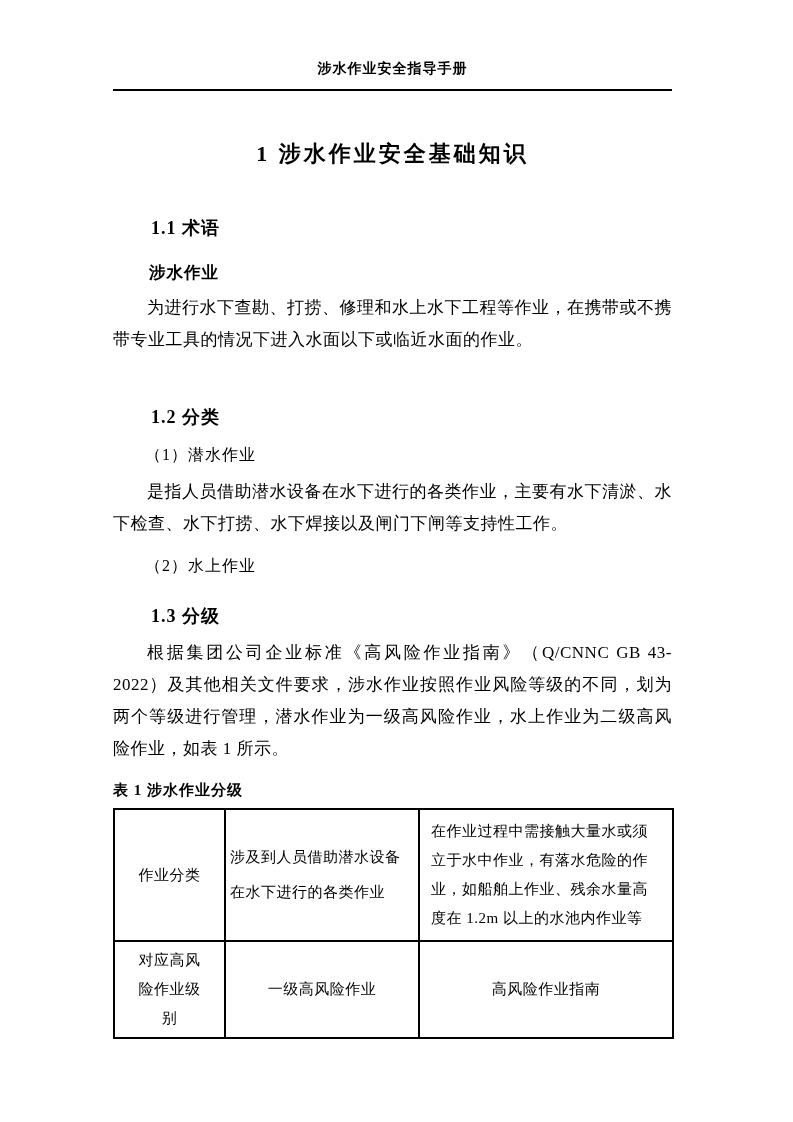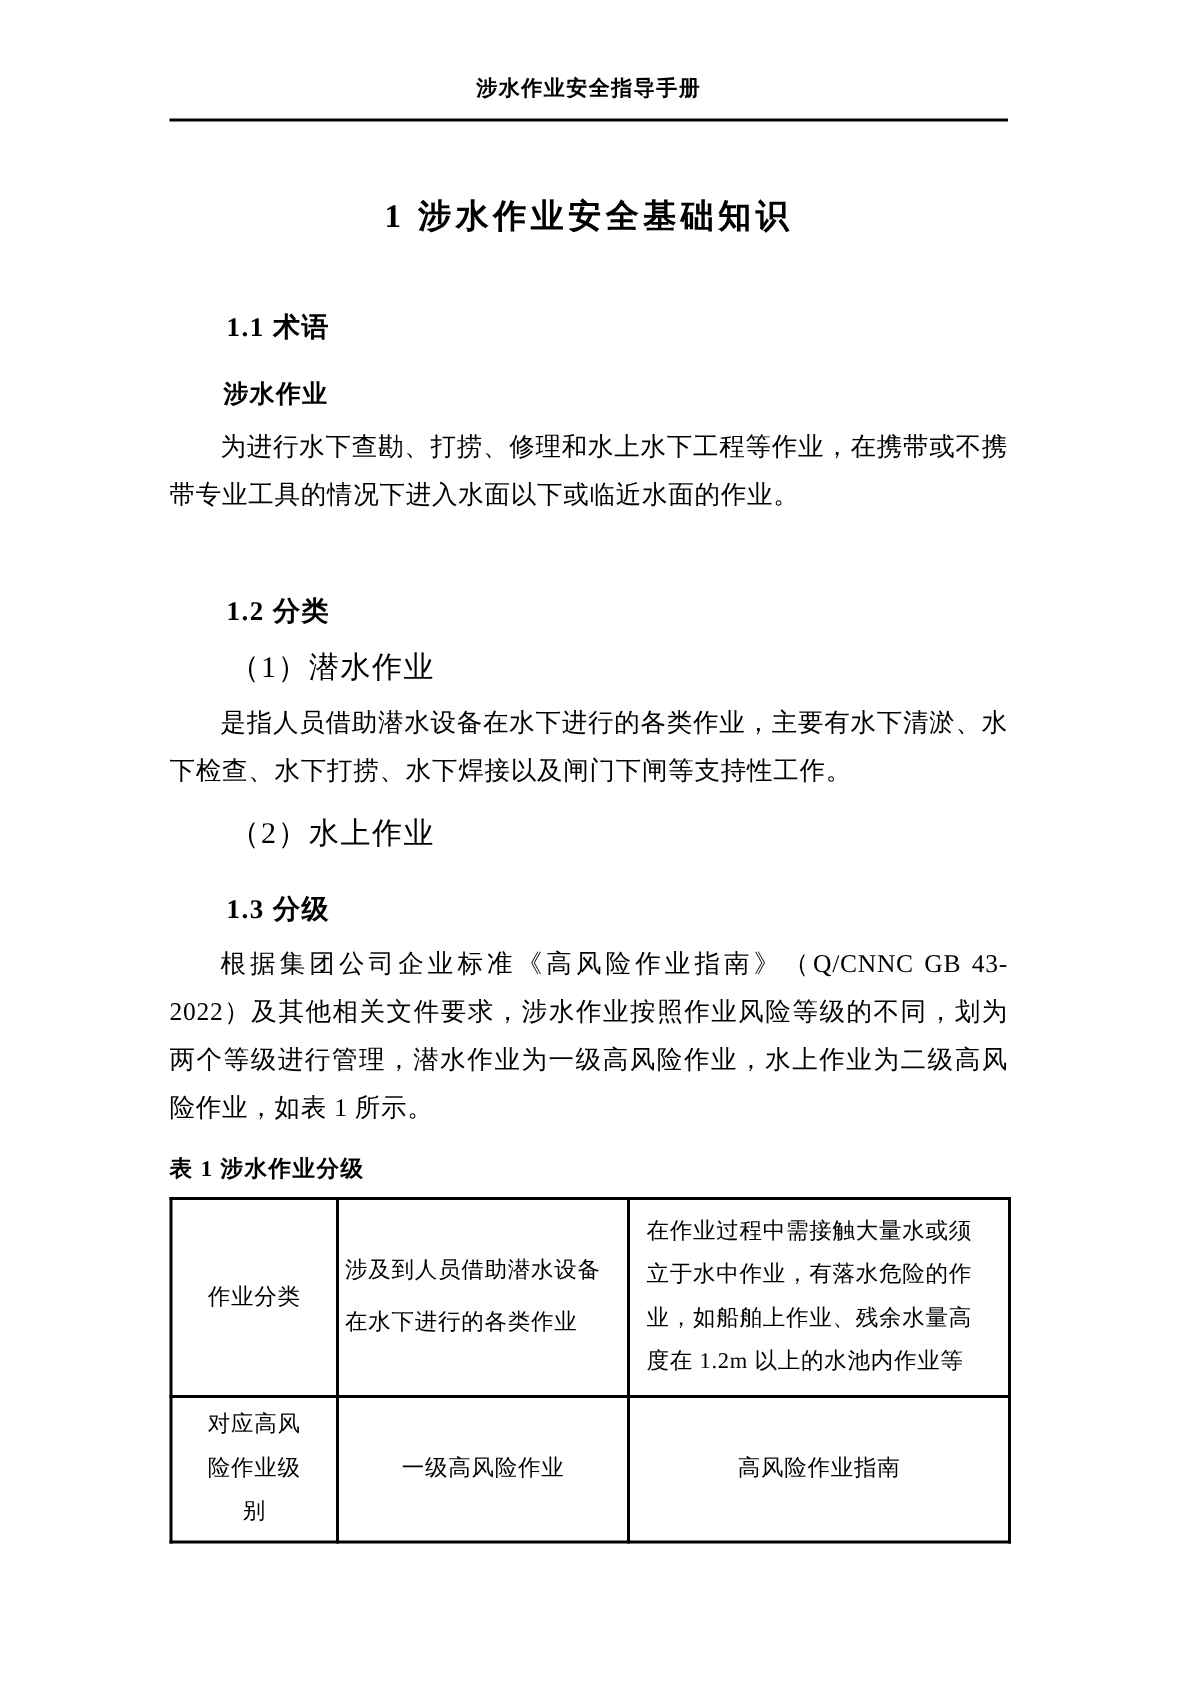--- a/index.html
+++ b/index.html
@@ -7,21 +7,21 @@
   .page {
     position:relative;
     width:793px; height:1122px;
     background:#ffffff;
     color:#000000;
     font-family:"Liberation Serif", serif;
     overflow:hidden;
   }
   
   .doc-header {
-    margin:0 121px 0 113px;
+    margin:10px 121px 0 113px;
     padding-top:50px;
     padding-bottom:11px;
     border-bottom:2px solid #000000;
     text-align:center;
   }
   .doc-header .header-title {
     font-family:"Liberation Sans", sans-serif;
     font-weight:bold;
     font-size:14px;
     letter-spacing:1px;
@@ -53,21 +53,21 @@
   .body-paragraph {
     margin:9px 0 0 0;
     font-size:17px;
     line-height:32px;
     text-indent:2em;
     text-align:justify;
     letter-spacing:0.5px;
   }
   .list-item {
     margin:14px 0 0 0;
-    font-size:20px;
+    font-size:16px;
     line-height:24px;
     text-indent:2em;
     letter-spacing:1px;
   }
   .table-caption {
     margin:16px 0 0 0;
     text-align:left;
     font-size:15px;
     font-weight:bold;
     line-height:19px;

